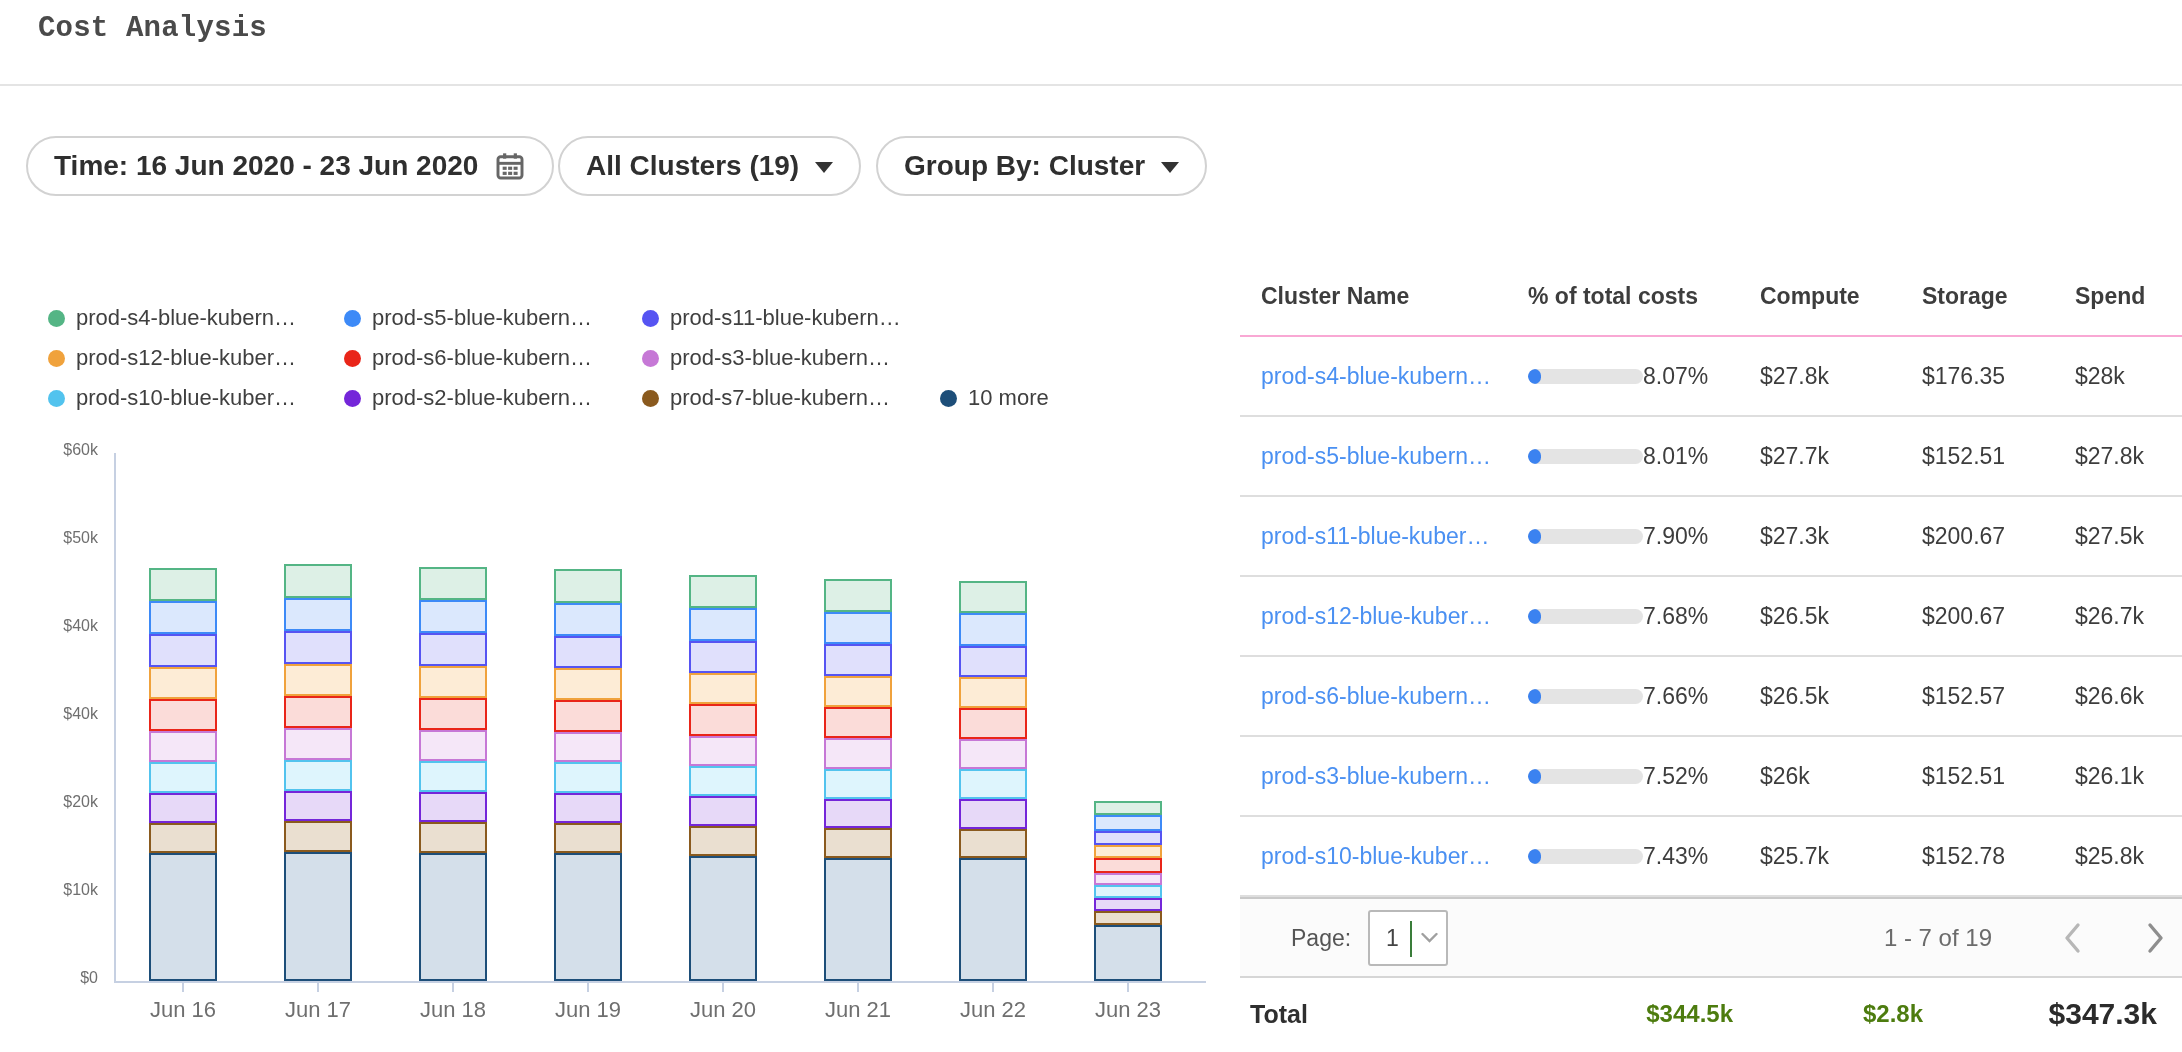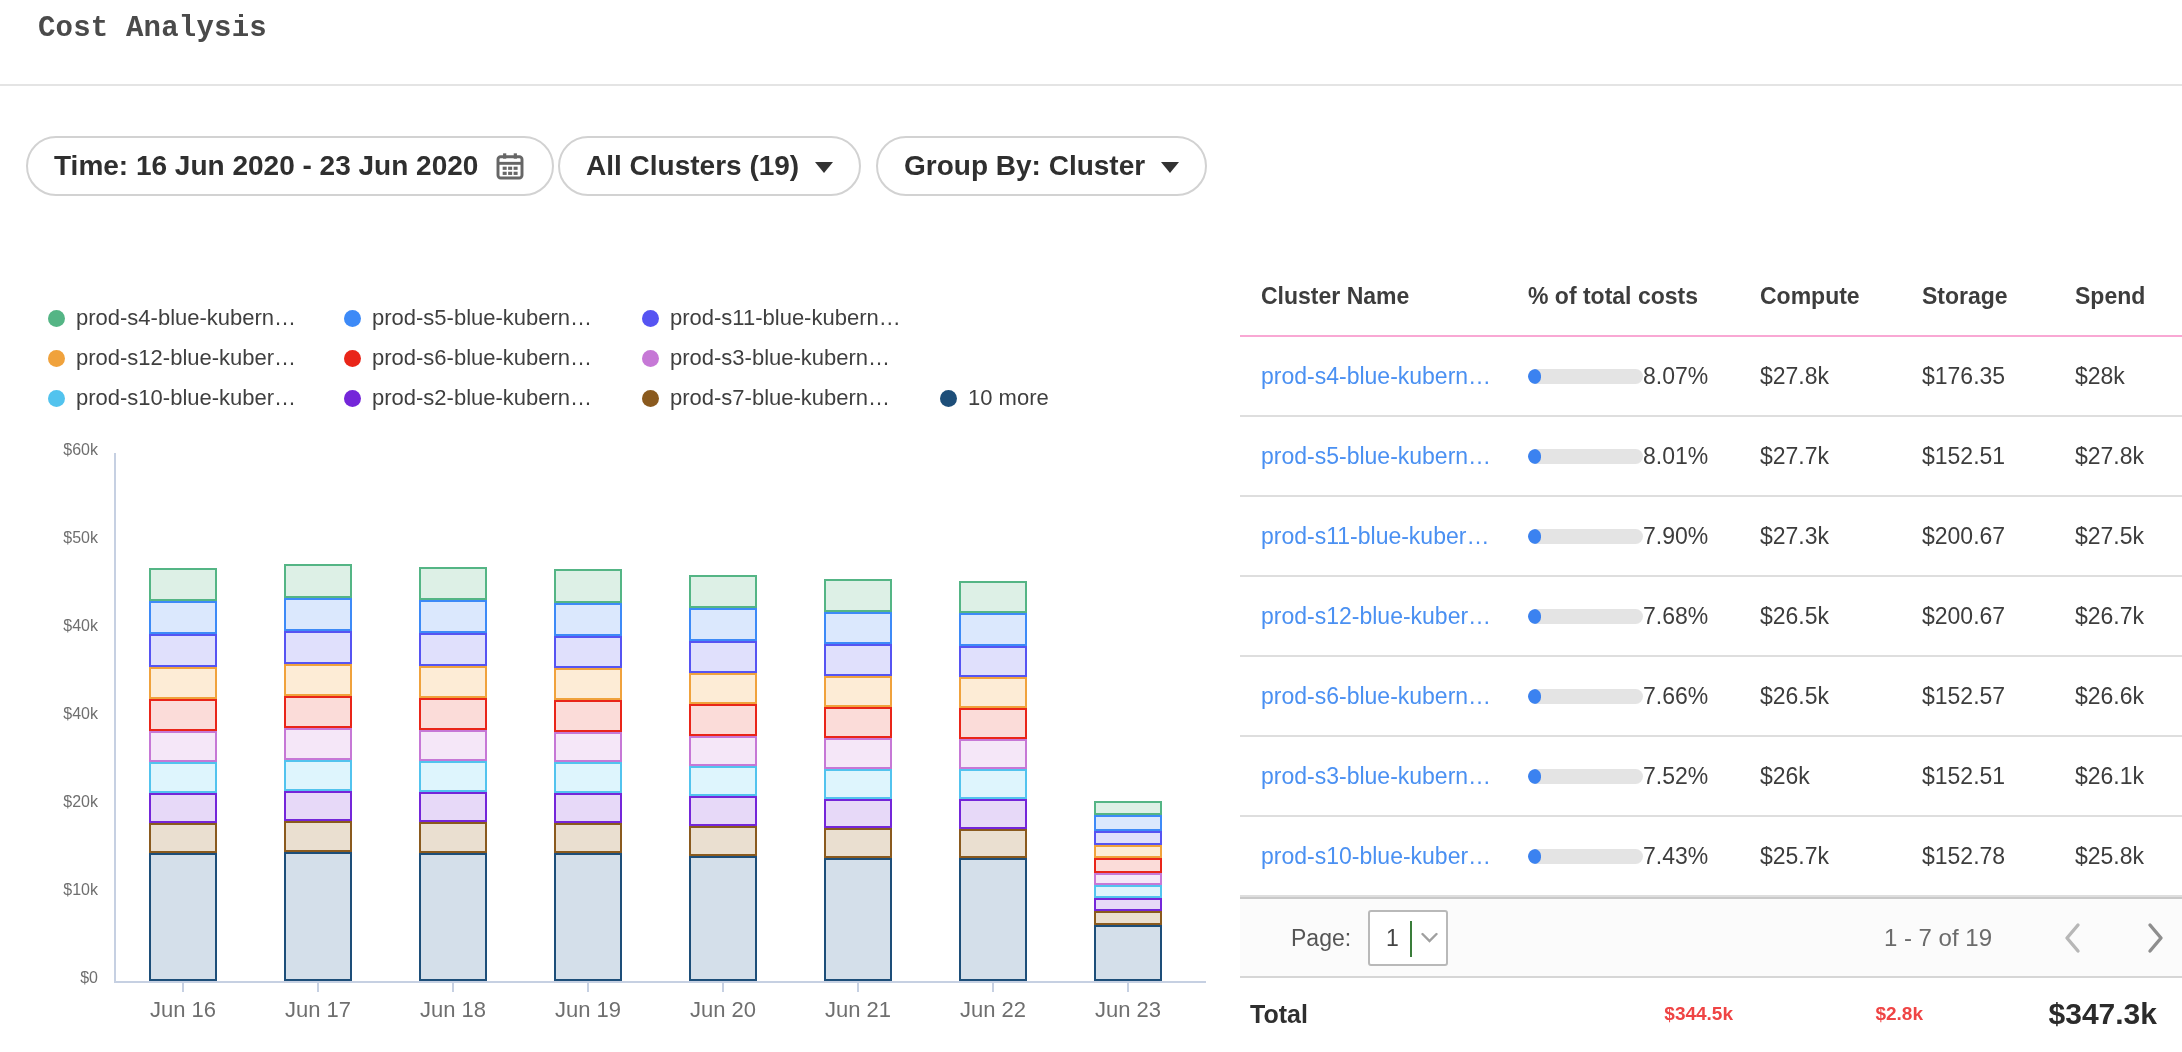--- a/index.html
+++ b/index.html
@@ -57,21 +57,21 @@
   #page-select .green-div { position:absolute; left:40px; top:9px; width:2px; height:36px; background:#3a7d3a; }
   #page-select svg { position:absolute; right:8px; top:50%; transform:translateY(-50%); }
   #page-range { position:absolute; right:190px; top:50%; transform:translateY(-50%); font-size:24px; color:#6b6b6b; }
   .pg-btn { position:absolute; top:50%; transform:translateY(-50%); width:30px; height:34px; cursor:pointer; }
   #prev-page { left:818px; } #next-page { left:900px; }
 
   
   #total-row { position:relative; height:72px; }
   #total-label { position:absolute; left:10px; top:50%; transform:translateY(-50%);
                  font-size:25px; font-weight:700; color:#2f2f2f; }
-  .total-val { position:absolute; top:50%; transform:translateY(-50%); font-size:19px; font-weight:600; color:#ef4444; }
+  .total-val { position:absolute; top:50%; transform:translateY(-50%); font-size:24px; font-weight:600; color:#4d7c0f; }
   #total-compute { right:449px; } #total-storage { right:259px; }
   #total-spend { right:25px; font-size:30px; font-weight:700; color:#2b2b2b; }
 </style>
 </head>
 <body>
 
 <div class="abs" id="page-title">Cost Analysis</div>
 <div class="abs" id="header-divider"></div>
 
 <div class="pill" style="left:26px;">

